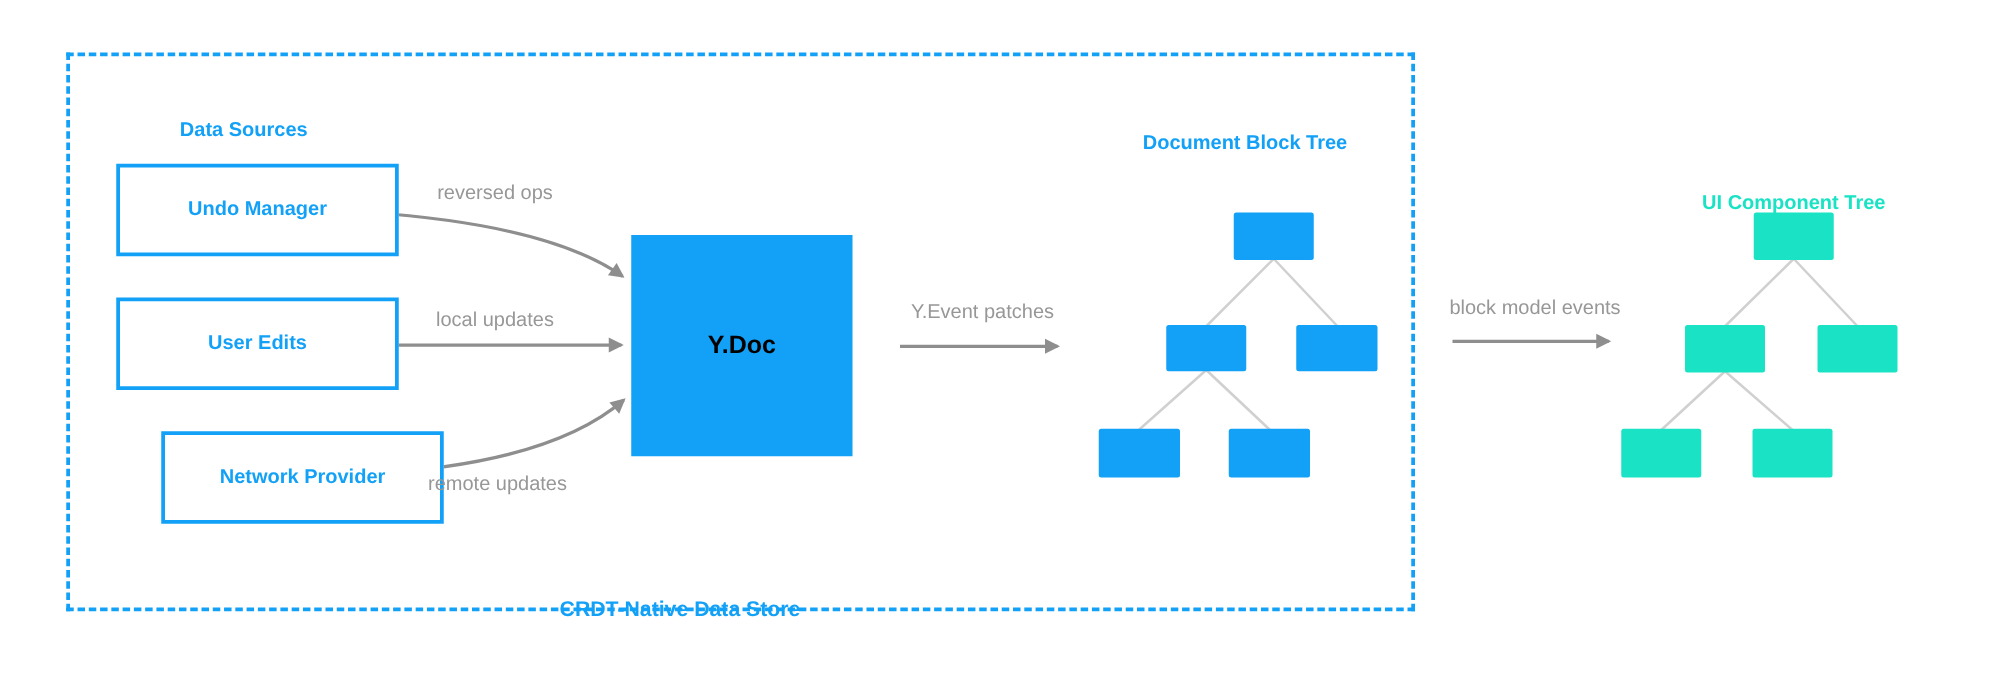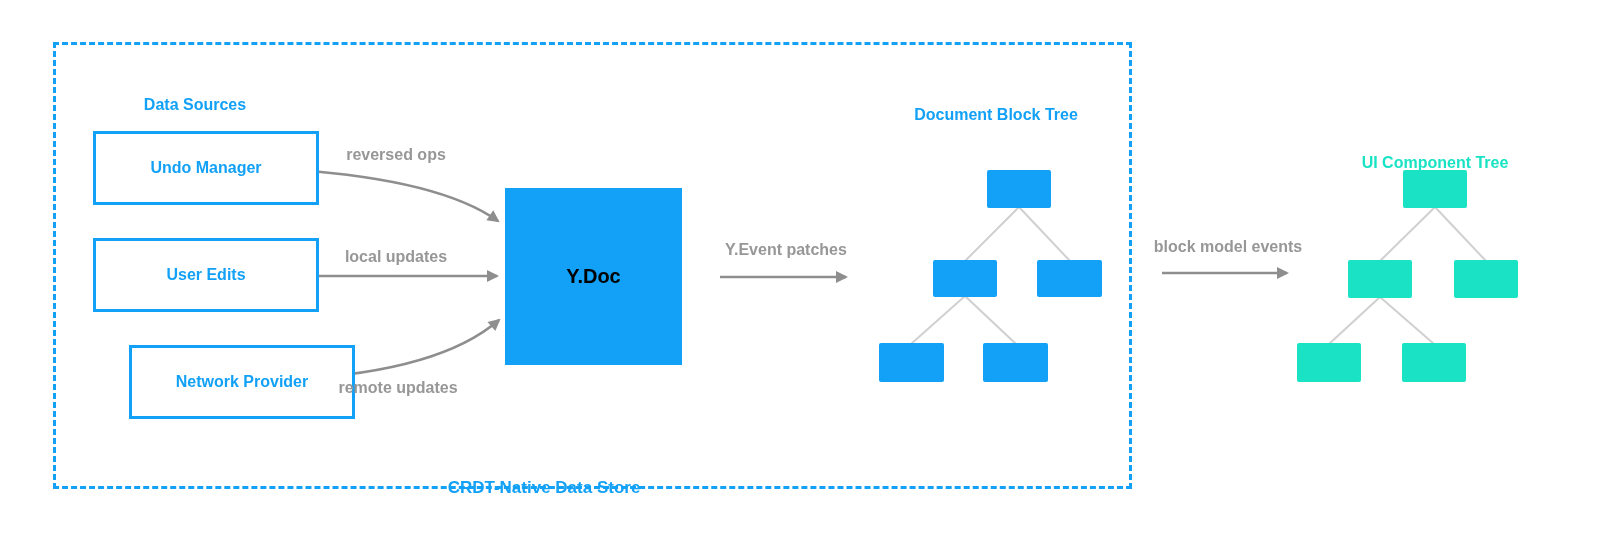--- a/index.html
+++ b/index.html
@@ -36,21 +36,21 @@
     display:flex;align-items:center;justify-content:center;
     color:var(--blue);font-size:16px;font-weight:bold;
   }
   .ydoc{
     position:absolute;left:505px;top:188px;width:177px;height:177px;
     background:var(--blue);color:#000000;font-size:20px;font-weight:bold;
     display:flex;align-items:center;justify-content:center;
   }
   .edge-label{
     position:absolute;color:var(--label-gray);font-size:16px;
-    text-align:center;white-space:nowrap;font-weight:bold;
+    text-align:center;white-space:nowrap;
   }
   .node{position:absolute;border-radius:2px;}
   .node.blue{background:var(--blue);}
   .node.teal{background:var(--teal);}
   .store-label{
     position:absolute;left:394px;top:478px;width:300px;text-align:center;
     color:var(--blue);font-size:17px;font-weight:bold;white-space:nowrap;
   }
 </style>
 </head>

